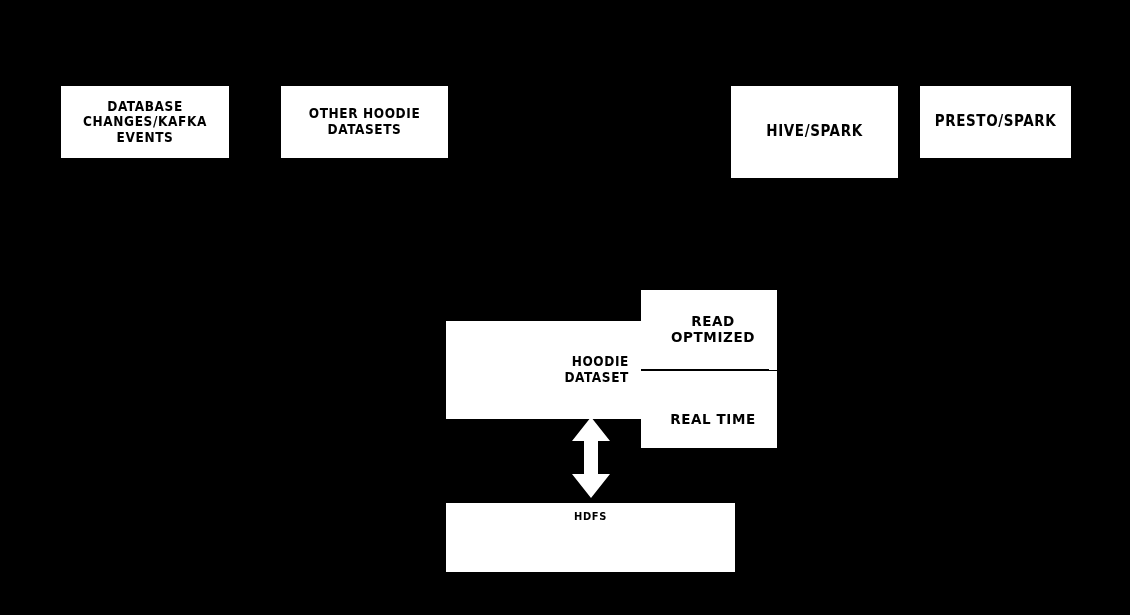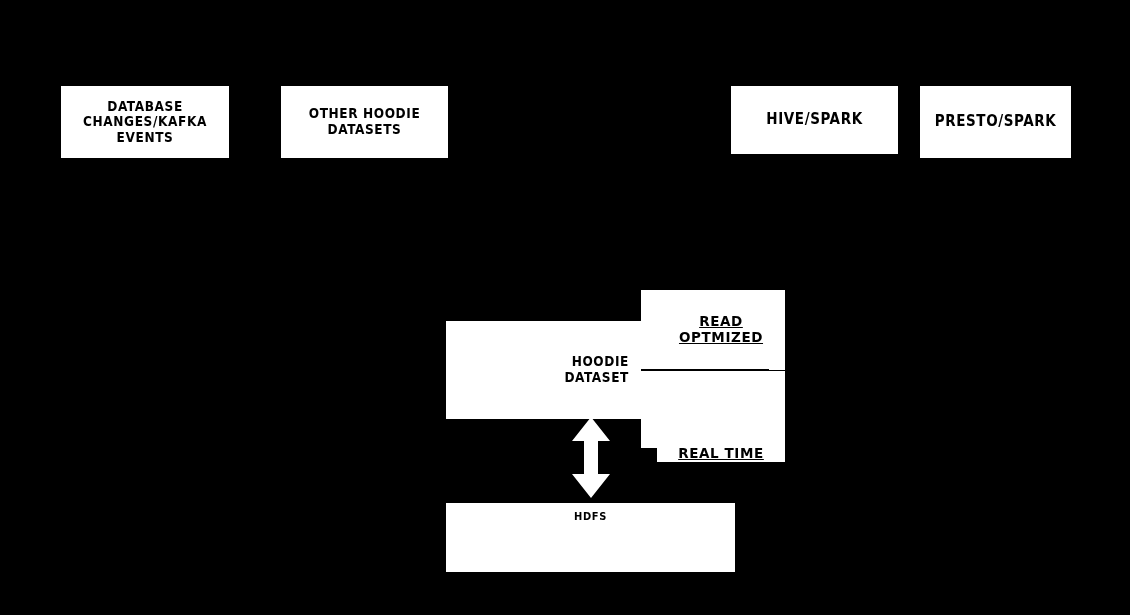--- a/index.html
+++ b/index.html
@@ -42,21 +42,21 @@
     left: 61px;  top: 86px;  width: 168px; height: 72px;
     font-size: 13.5px;
   }
   #node-other-hoodie {
     left: 281px; top: 86px;  width: 167px; height: 72px;
     font-size: 13.5px;
   }
 
   
   #node-hive-spark {
-    left: 731px; top: 86px;  width: 167px; height: 68px;
+    left: 731px; top: 86px;  width: 167px; height: 92px;
     font-size: 15px;
   }
   #node-presto-spark {
     left: 920px; top: 86px;  width: 151px; height: 72px;
     font-size: 15px;
   }
 
   
   #node-hoodie-dataset {
     left: 446px; top: 321px; width: 195px; height: 98px;
@@ -71,48 +71,47 @@
 
   
   #views-stack {
     position: absolute;
     left: 641px; top: 290px; width: 128px; height: 158px;
     background: #ffffff;
     box-sizing: border-box;
   }
   .view-cell {
     position: absolute;
-    left: 16px;
+    left: 8px;
     width: 100%;
     background: #ffffff;
     color: #000000;
     display: flex;
     align-items: center;
     justify-content: center;
     text-align: center;
     font-weight: bold;
     font-size: 13.5px;
     letter-spacing: 0.6px;
     line-height: 1.16;
     box-sizing: border-box;
     text-transform: uppercase;
-    text-decoration: underline;
   }
   #node-read-optimized {
     top: 0; height: 80px;
   }
   #views-divider {
     position: absolute;
     left: 0; top: 79px;
     width: 100%; height: 2px;
     background: #000000;
   }
   #node-real-time {
-    top: 81px; height: 91px;
-    align-items: flex-end;
+    top: 81px; height: 77px;
+    align-items: center;
     padding-top: 20px;
   }
 
   
   #arrow-hoodie-hdfs {
     position: absolute;
     left: 571px; top: 417px;
     width: 40px; height: 81px;
   }
 

